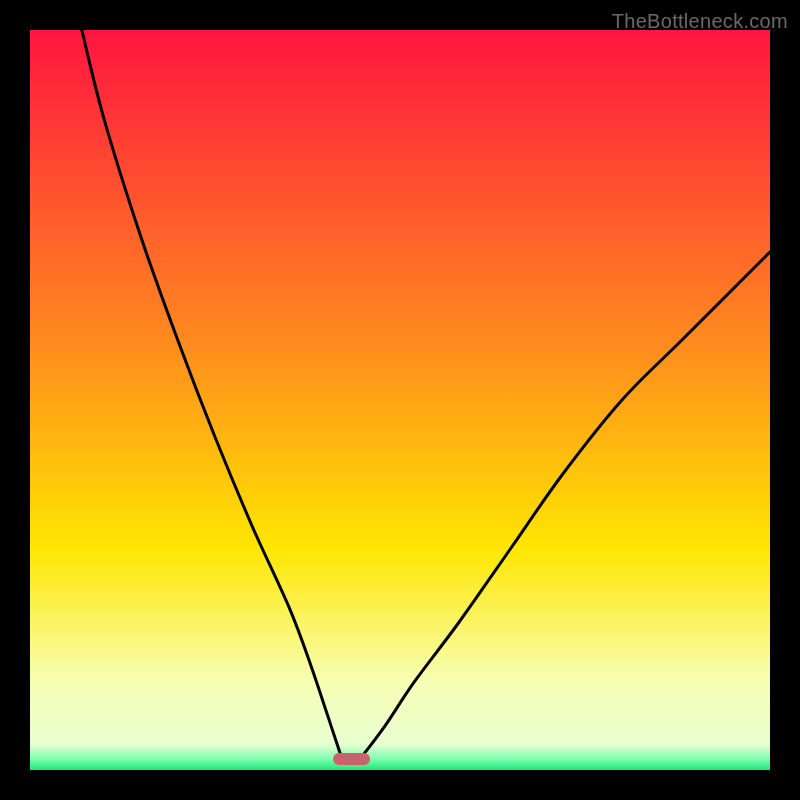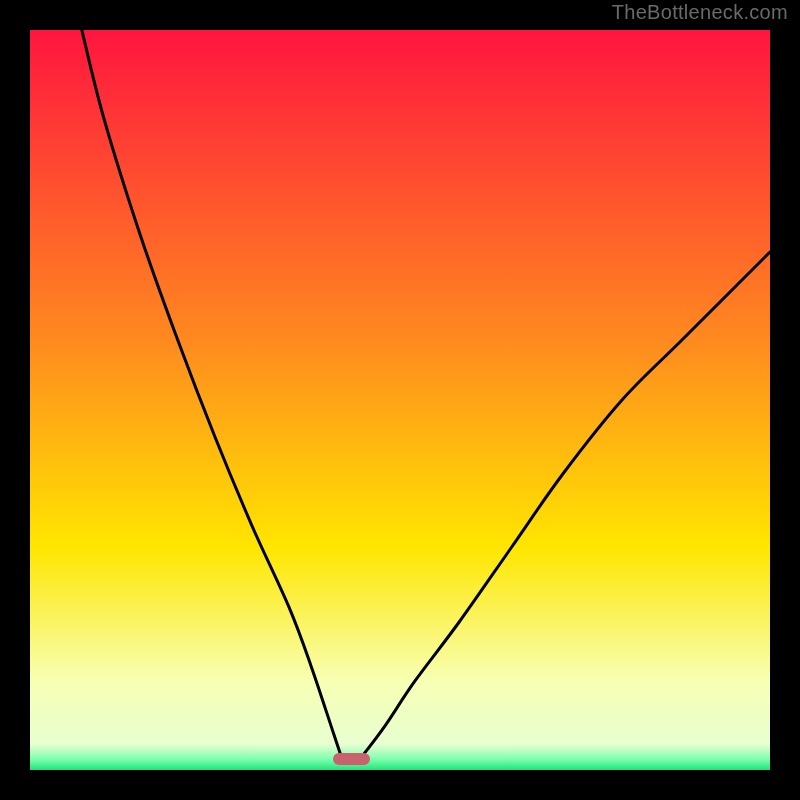--- a/index.html
+++ b/index.html
@@ -21,21 +21,21 @@
   }
   .gradient {
     position: absolute;
     left: 0;
     top: 0;
     width: 740px;
     height: 740px;
   }
   .watermark {
     position: absolute;
-    top: 1px;
+    top: 10px;
     right: 12px;
     color: #6a6a6a;
     font-size: 20px;
     font-weight: 500;
     letter-spacing: 0.3px;
     user-select: none;
   }
   svg.curves {
     position: absolute;
     left: 0;

